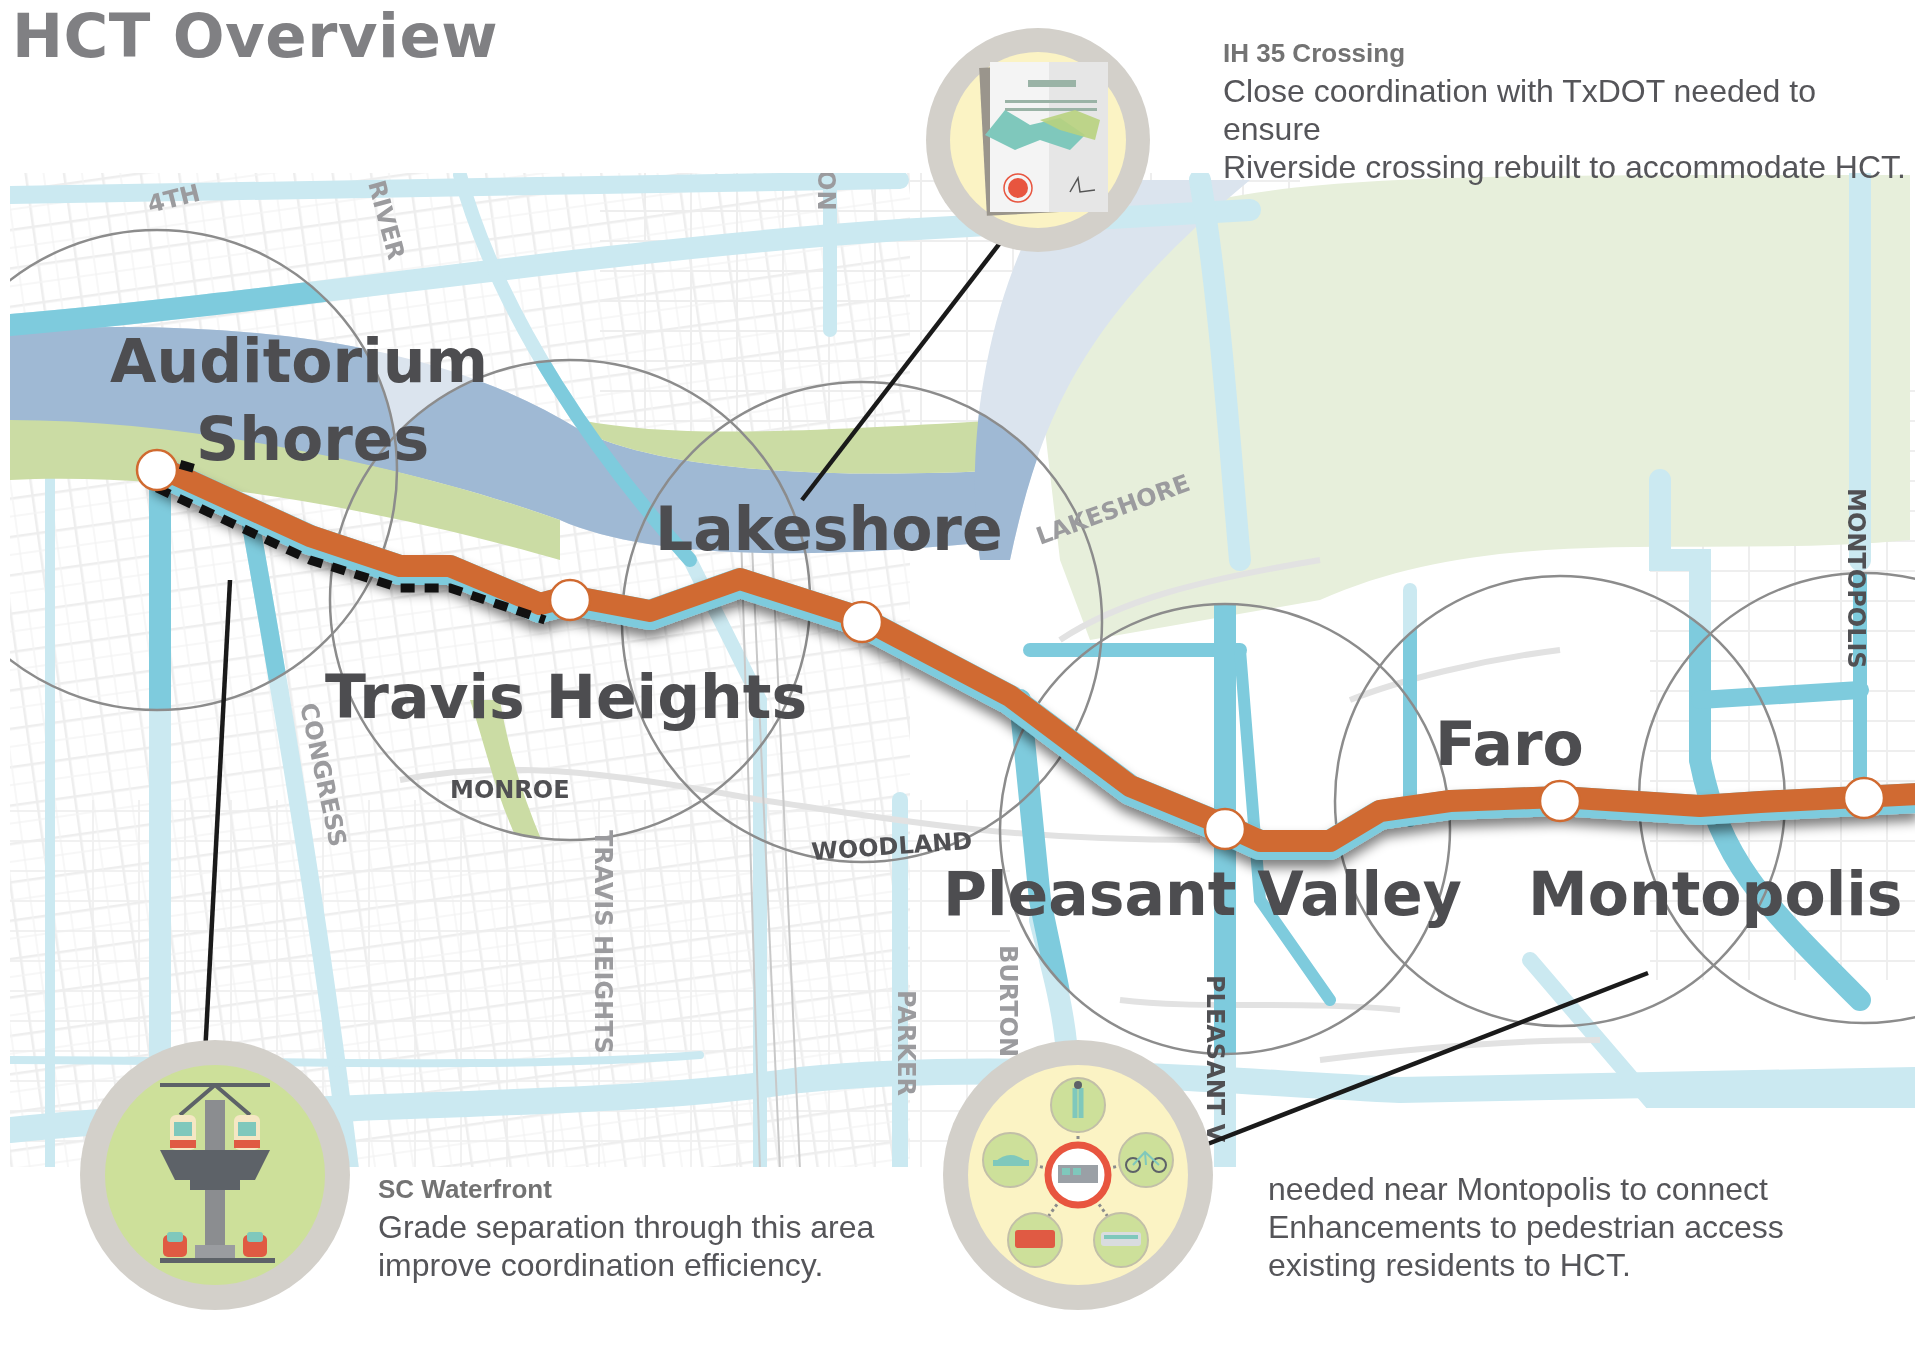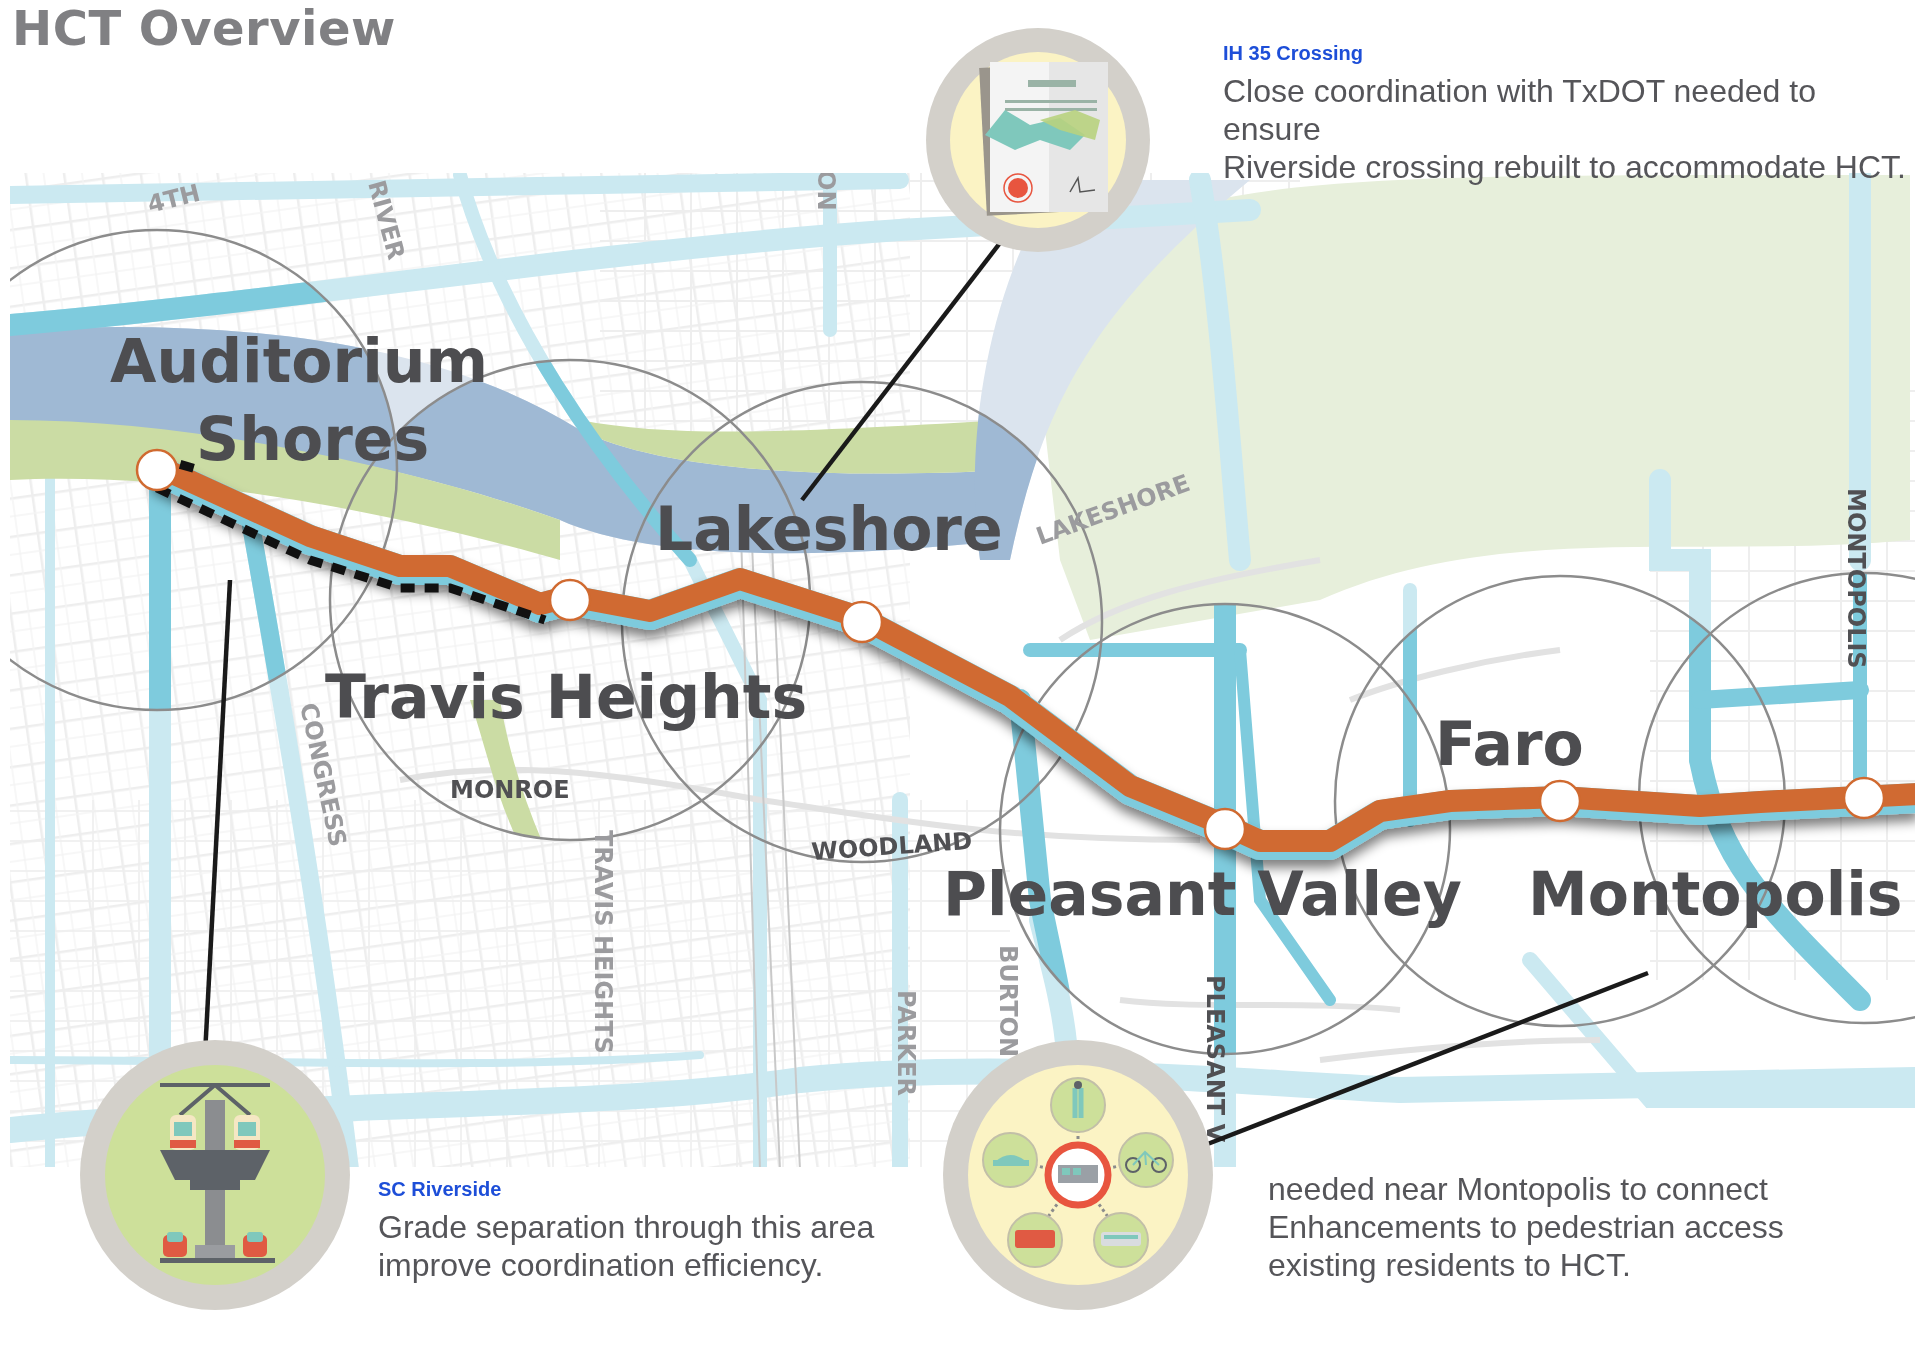--- a/index.html
+++ b/index.html
@@ -1,20 +1,20 @@
 <!DOCTYPE html>
 <html><head>
 <meta charset="utf-8">
 <style>
   html,body{margin:0;padding:0;background:#fff;}
   body{width:1918px;height:1350px;position:relative;overflow:hidden;font-family:"Liberation Sans","DejaVu Sans",sans-serif;}
-  .title{position:absolute;left:12px;top:0px;font-size:48px;font-weight:bold;color:#808083;letter-spacing:0.5px;font-family:"DejaVu Sans","Liberation Sans",sans-serif;}
+  .title{position:absolute;left:12px;top:0px;font-size:61px;font-weight:bold;color:#808083;letter-spacing:0.5px;font-family:"DejaVu Sans","Liberation Sans",sans-serif;}
   #map{position:absolute;left:0;top:0;}
   .callout{position:absolute;font-family:"DejaVu Sans","Liberation Sans",sans-serif;}
-  .callout .h{color:#1d4ed8;font-weight:bold;font-size:20px;line-height:38px;font-family:"Liberation Sans",sans-serif;}
+  .callout .h{color:#737373;font-weight:bold;font-size:26px;line-height:38px;font-family:"Liberation Sans",sans-serif;}
   .callout .b{color:#555559;font-size:32px;line-height:38px;font-family:"Liberation Sans",sans-serif;}
   .nb{font-family:"DejaVu Sans","Liberation Sans",sans-serif;font-weight:bold;fill:#4d4d50;}
   .st{font-family:"DejaVu Sans","Liberation Sans",sans-serif;font-weight:bold;fill:#9b9b9e;font-size:24px;}
   .st-dark{fill:#505053;}
 </style>
 </head>
 <body>
 
 <div class="title">HCT Overview</div>
 
@@ -250,21 +250,21 @@
   </g>
 </svg>
 
 <div class="callout" style="left:1223px;top:34px;">
   <div class="h">IH 35 Crossing</div>
   <div class="b">Close coordination with TxDOT needed to ensure</div>
   <div class="b">Riverside crossing rebuilt to accommodate HCT.</div>
 </div>
 
 <div class="callout" style="left:378px;top:1170px;">
-  <div class="h">SC Riverside</div>
+  <div class="h">SC Waterfront</div>
   <div class="b">Grade separation through this area</div>
   <div class="b">improve coordination efficiency.</div>
 </div>
 
 <div class="callout" style="left:1268px;top:1170px;">
   <div class="b">needed near Montopolis to connect</div>
   <div class="b">Enhancements to pedestrian access</div>
   <div class="b">existing residents to HCT.</div>
 </div>
 

